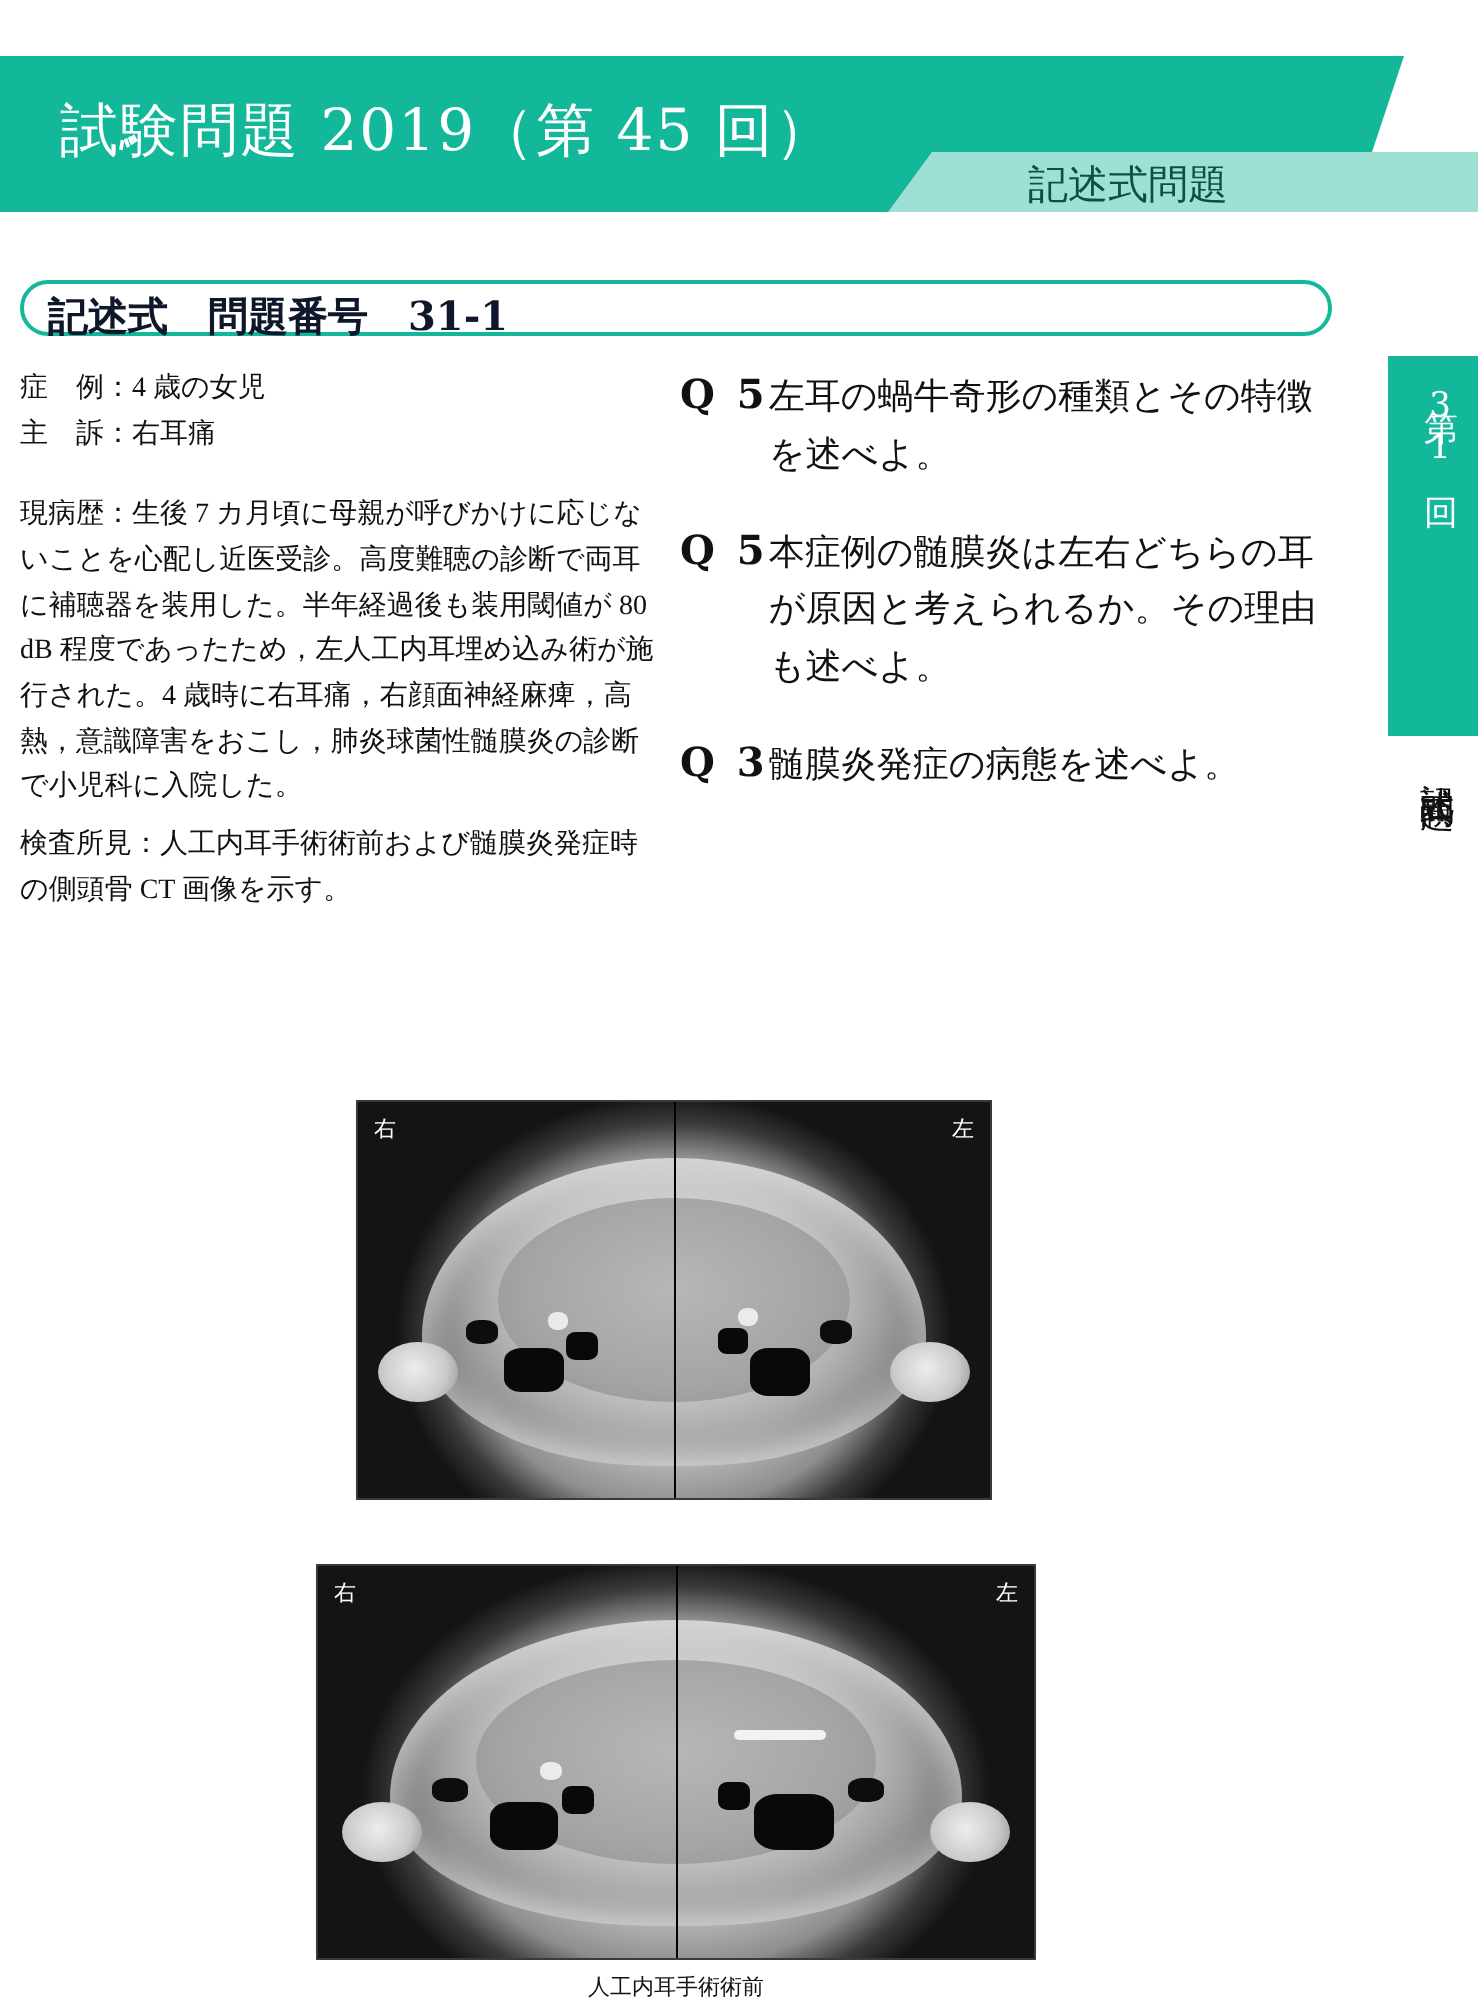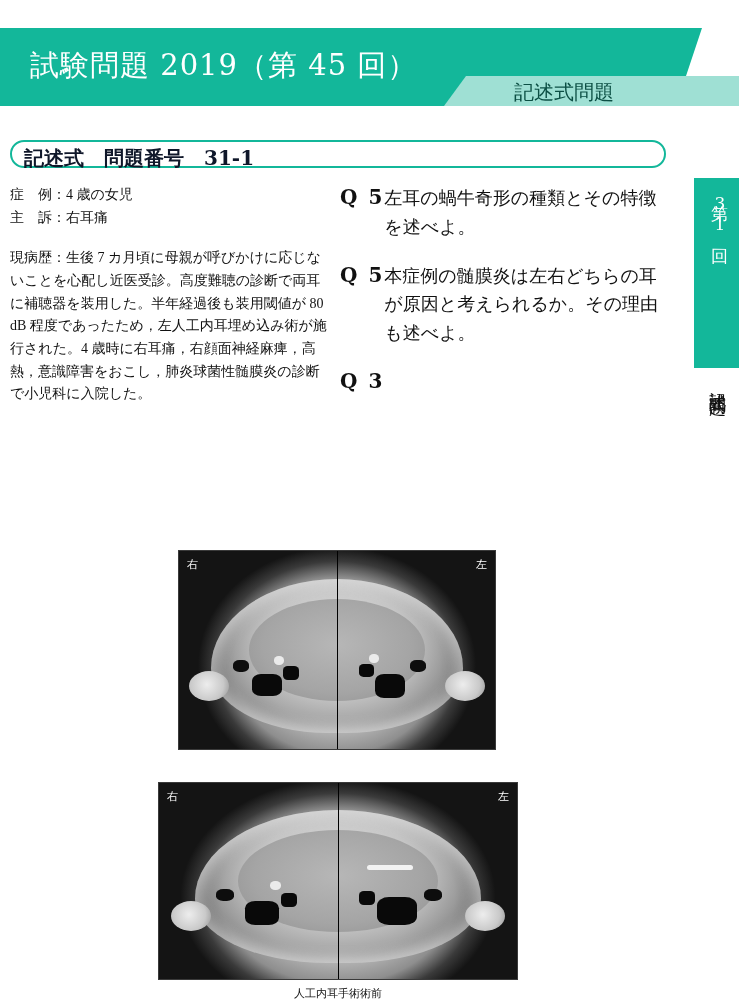--- a/index.html
+++ b/index.html
@@ -251,33 +251,35 @@
 
 <div class="side-tab">
   <div class="side-tab-text">第31回</div>
 </div>
 <div class="side-tab-label">記述式問題</div>
 
 <div class="col-left">
   <div class="case-line">症　例：4 歳の女児</div>
   <div class="case-line">主　訴：右耳痛</div>
   <div class="history"><span>現病歴：</span><span>生後 7 カ月頃に母親が呼びかけに応じないことを心配し近医受診。高度難聴の診断で両耳に補聴器を装用した。半年経過後も装用閾値が 80 dB 程度であったため，左人工内耳埋め込み術が施行された。4 歳時に右耳痛，右顔面神経麻痺，高熱，意識障害をおこし，肺炎球菌性髄膜炎の診断で小児科に入院した。</span></div>
+  <div class="history" style="margin-top:6px;"><span>検査所見：</span><span>人工内耳手術術前および髄膜炎発症時の側頭骨 CT 画像を示す。</span></div>
 </div>
 
 <div class="col-right">
   <div class="qrow">
     <div class="qnum">Q 5</div>
     <div class="qtext">左耳の蝸牛奇形の種類とその特徴を述べよ。</div>
   </div>
   <div class="qrow">
     <div class="qnum">Q 5</div>
     <div class="qtext">本症例の髄膜炎は左右どちらの耳が原因と考えられるか。その理由も述べよ。</div>
   </div>
   <div class="qrow">
     <div class="qnum">Q 3</div>
+    <div class="qtext">髄膜炎発症の病態を述べよ。</div>
   </div>
 </div>
 
 <div class="fig fig-1">
   <div class="ct-bg"></div>
   <div class="ct-skull"></div>
   <div class="ct-brain"></div>
 
   <div class="ct-air" style="left:23%; top:62%; width:30px; height:22px;"></div>
   <div class="ct-air" style="left:33%; top:58%; width:16px; height:14px;"></div>

